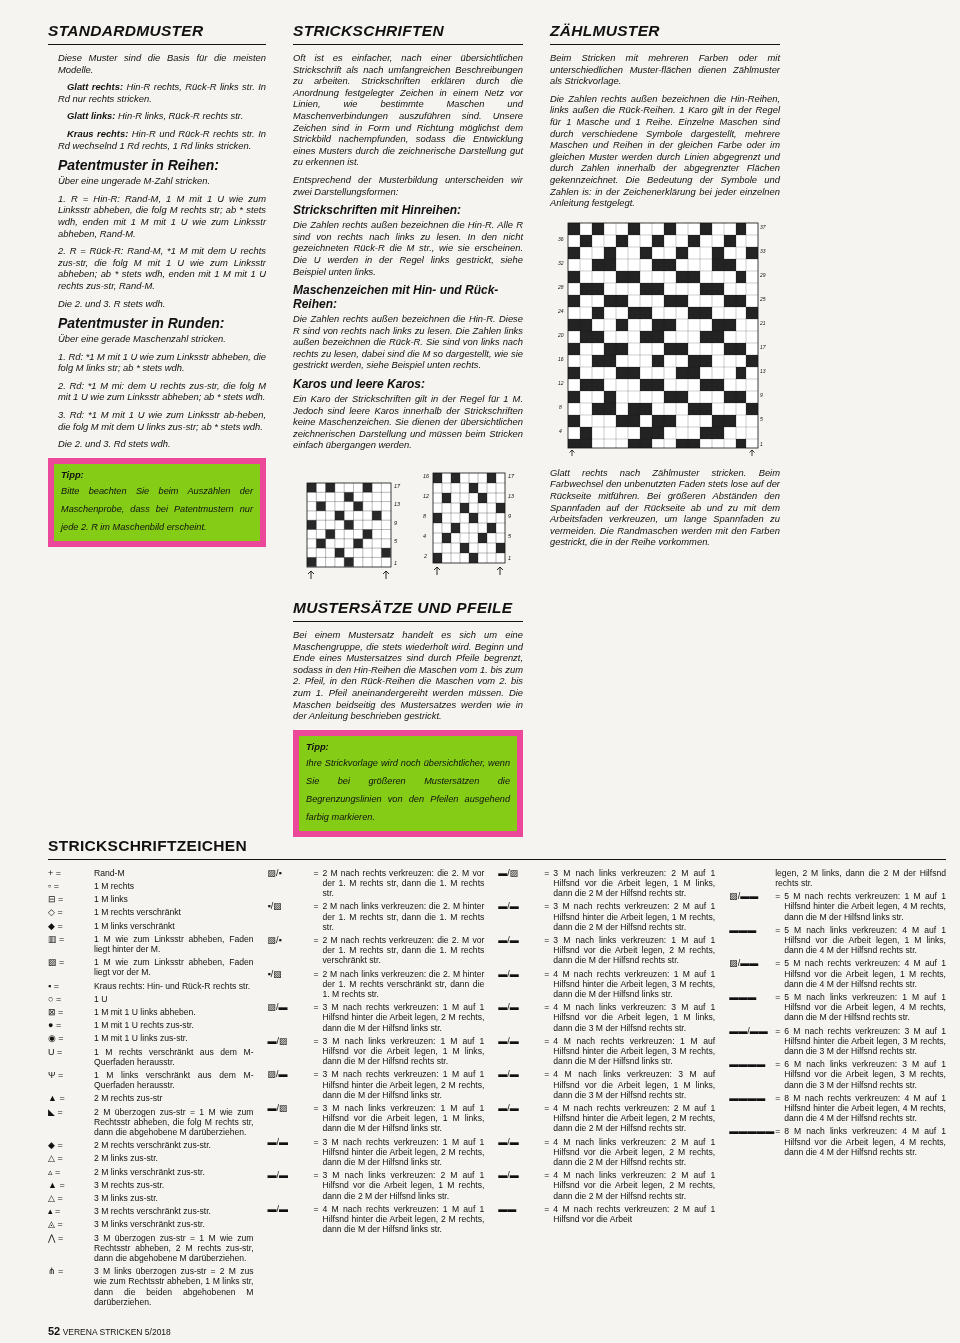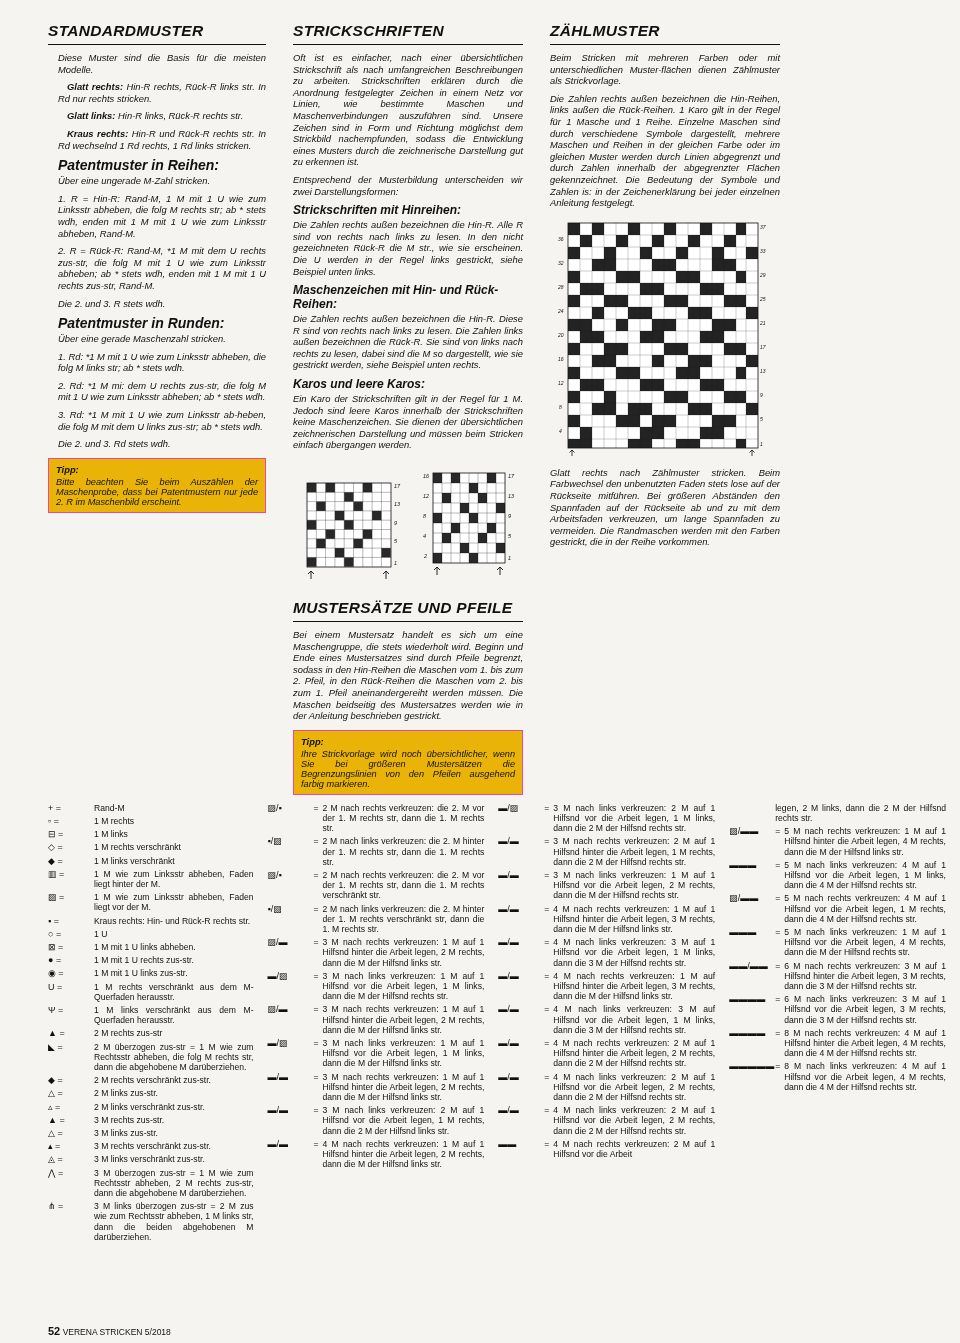--- a/index.html
+++ b/index.html
@@ -57,27 +57,27 @@
     font-size:14px;
     margin:5px 0 2px 0;
     padding-left:10px;
   }
   .sub0{
     font-weight:bold;
     font-size:12px;
     margin:5px 0 2px 0;
   }
   .tipp{
-    border:1px solid #ec4899;
-    background:#eab308;
+    border:6px solid #ec4899;
+    background:#84cc16;
     padding:5px 7px;
     margin-top:8px;
   }
   .tipp .t{font-weight:bold;font-size:9.4px;margin-bottom:2px;}
-  .tipp p{margin:0;font-size:9.2px;line-height:10px;}
+  .tipp p{margin:0;font-size:9.2px;line-height:18px;}
   
   .chartwrap{margin:8px 0 6px 0;position:relative;}
   
   .legend-head{
     margin-top:14px;
   }
   .legend{
     display:flex;gap:14px;margin-top:8px;
   }
   .lcol{width:218px;}
@@ -425,20 +425,21 @@
             <path d="M22,233 l0,6 M19.5,235.5 l2.5,-2.5 l2.5,2.5" stroke="#111" fill="none" stroke-width="0.8"></path>
             <path d="M202,233 l0,6 M199.5,235.5 l2.5,-2.5 l2.5,2.5" stroke="#111" fill="none" stroke-width="0.8"></path>
           </svg>
         </div>
 
         <p>Glatt rechts nach Zählmuster stricken. Beim Farbwechsel den unbenutzten Faden stets lose auf der Rückseite mitführen. Bei größeren Abständen den Spannfaden auf der Rückseite ab und zu mit dem Arbeitsfaden verkreuzen, um lange Spannfaden zu vermeiden. Die Randmaschen werden mit den Farben gestrickt, die in der Reihe vorkommen.</p>
       </div>
 
     </div>
 
+    <h1 class="sec legend-head">STRICKSCHRIFTZEICHEN</h1>
 
     <div class="legend">
 
       <div class="lcol">
         <div class="entry">
             <span class="sym">+ =</span>
             <span class="txt">Rand-M</span>
           </div>
         <div class="entry">
             <span class="sym">▫ =</span>

